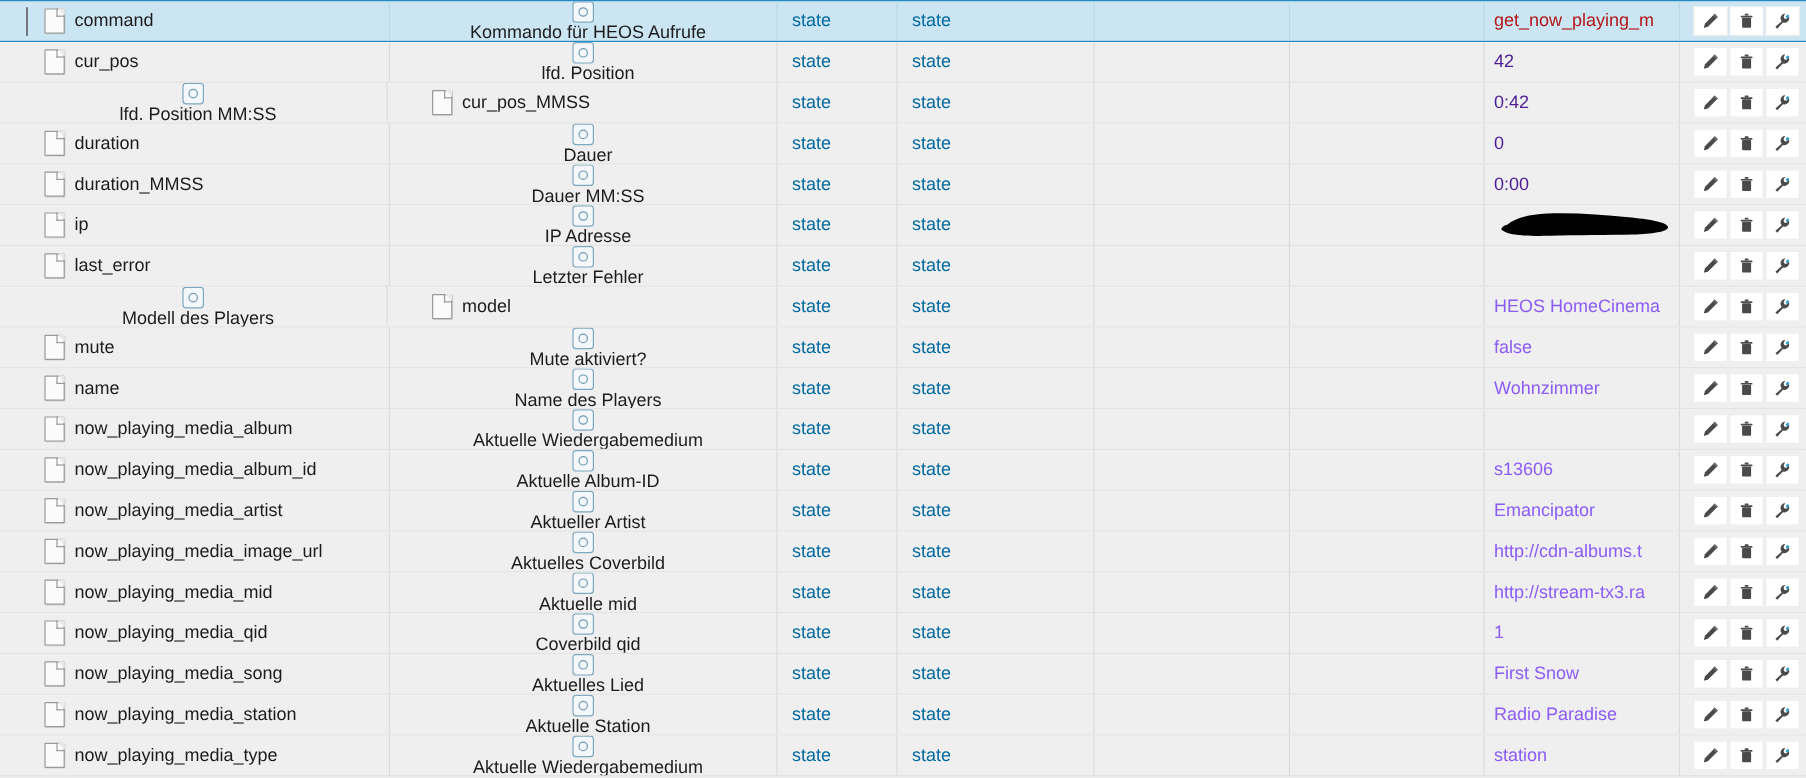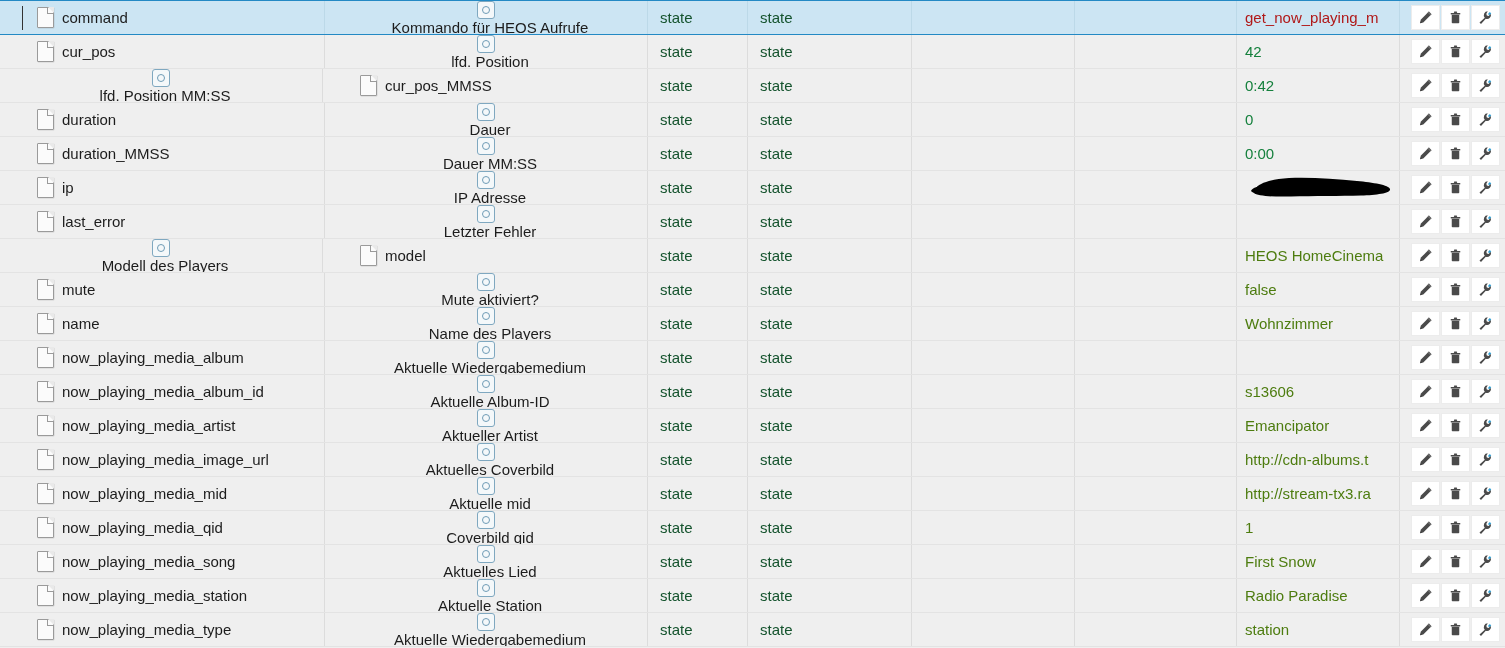--- a/index.html
+++ b/index.html
@@ -96,26 +96,26 @@
     border-radius:3px;
     background:#f4f8fa;
     display:flex;align-items:center;justify-content:center;
   }
   .state-ico i{
     display:block;width:6px;height:6px;border-radius:50%;
     border:1px solid #6f9cb6;
   }
   .desc-txt{font-size:15px;color:#1c1c1c;}
 
-  .role-txt,.type-txt{font-size:15px;color:#14532d;}
+  .role-txt,.type-txt{font-size:15px;color:#0369a1;}
 
   .val-txt{font-size:15px;}
-  .val-green{color:#15803d;}
+  .val-green{color:#4c1d95;}
   .val-red{color:#b01818;}
-  .val-dark{color:#4d7c0f;}
+  .val-dark{color:#8b5cf6;}
 
   
   .redaction{
     position:relative;width:142px;height:26px;margin-left:4px;
   }
   .redaction svg{display:block;}
 
   
   .act-btn{
     width:29px;height:25px;margin-top:4px;

